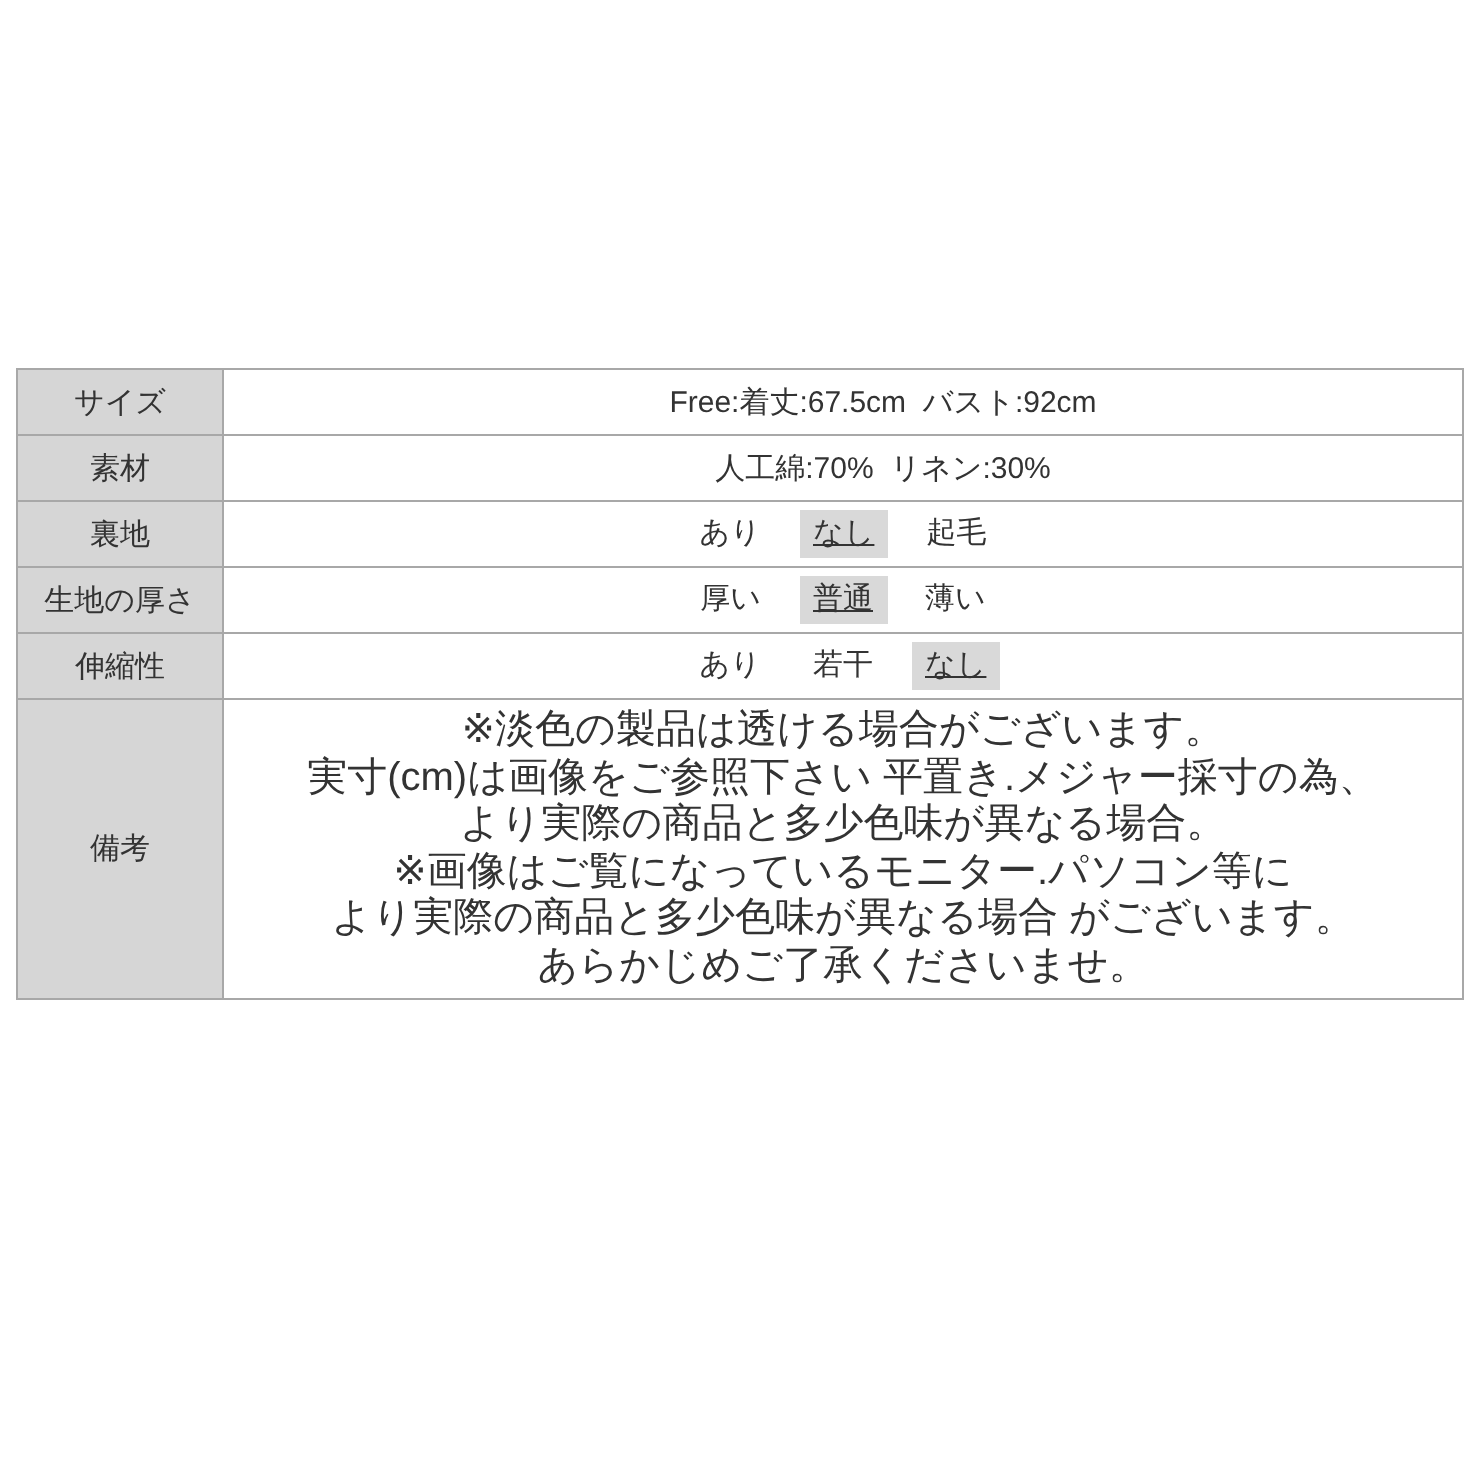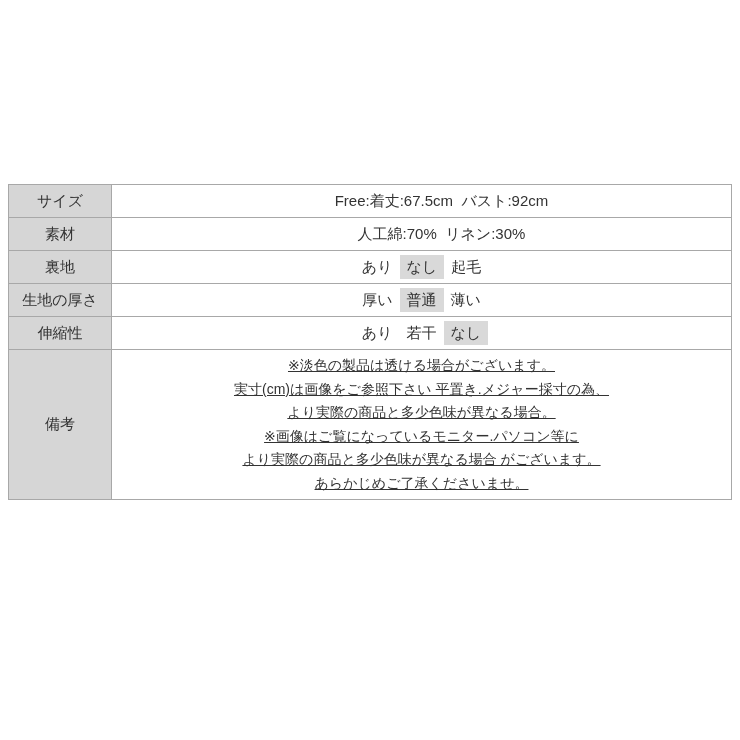--- a/index.html
+++ b/index.html
@@ -34,37 +34,38 @@
     background: var(--header-bg, #d6d6d6);
     color: var(--text, #333333);
   }
   table.spec tr.r { height: 33px; }
   table.spec tr.notes-row { height: 142px; }
   td.val { white-space: pre-wrap; padding-left: 40px; }
   .opts {
     display: flex;
     justify-content: center;
     align-items: center;
+    gap: 12px;
   }
   .opt {
     display: inline-block;
     padding: 2px 7px;
     line-height: 1.3;
   }
   .opt.hl {
     background: var(--highlight-bg, #d9d9d9);
+    text-decoration: underline;
   }
   .notes {
     padding: 4px 10px;
   }
   .note-line {
-    font-size: 14px;
+    font-size: 20px;
     line-height: 23.5px;
     white-space: pre-wrap;
-    text-decoration: underline;
   }
 </style>
 </head>
 <body>
 
 <div class="spec-wrap">
   <table class="spec">
     <tbody>
         <tr class="r">
       <th>サイズ</th>

